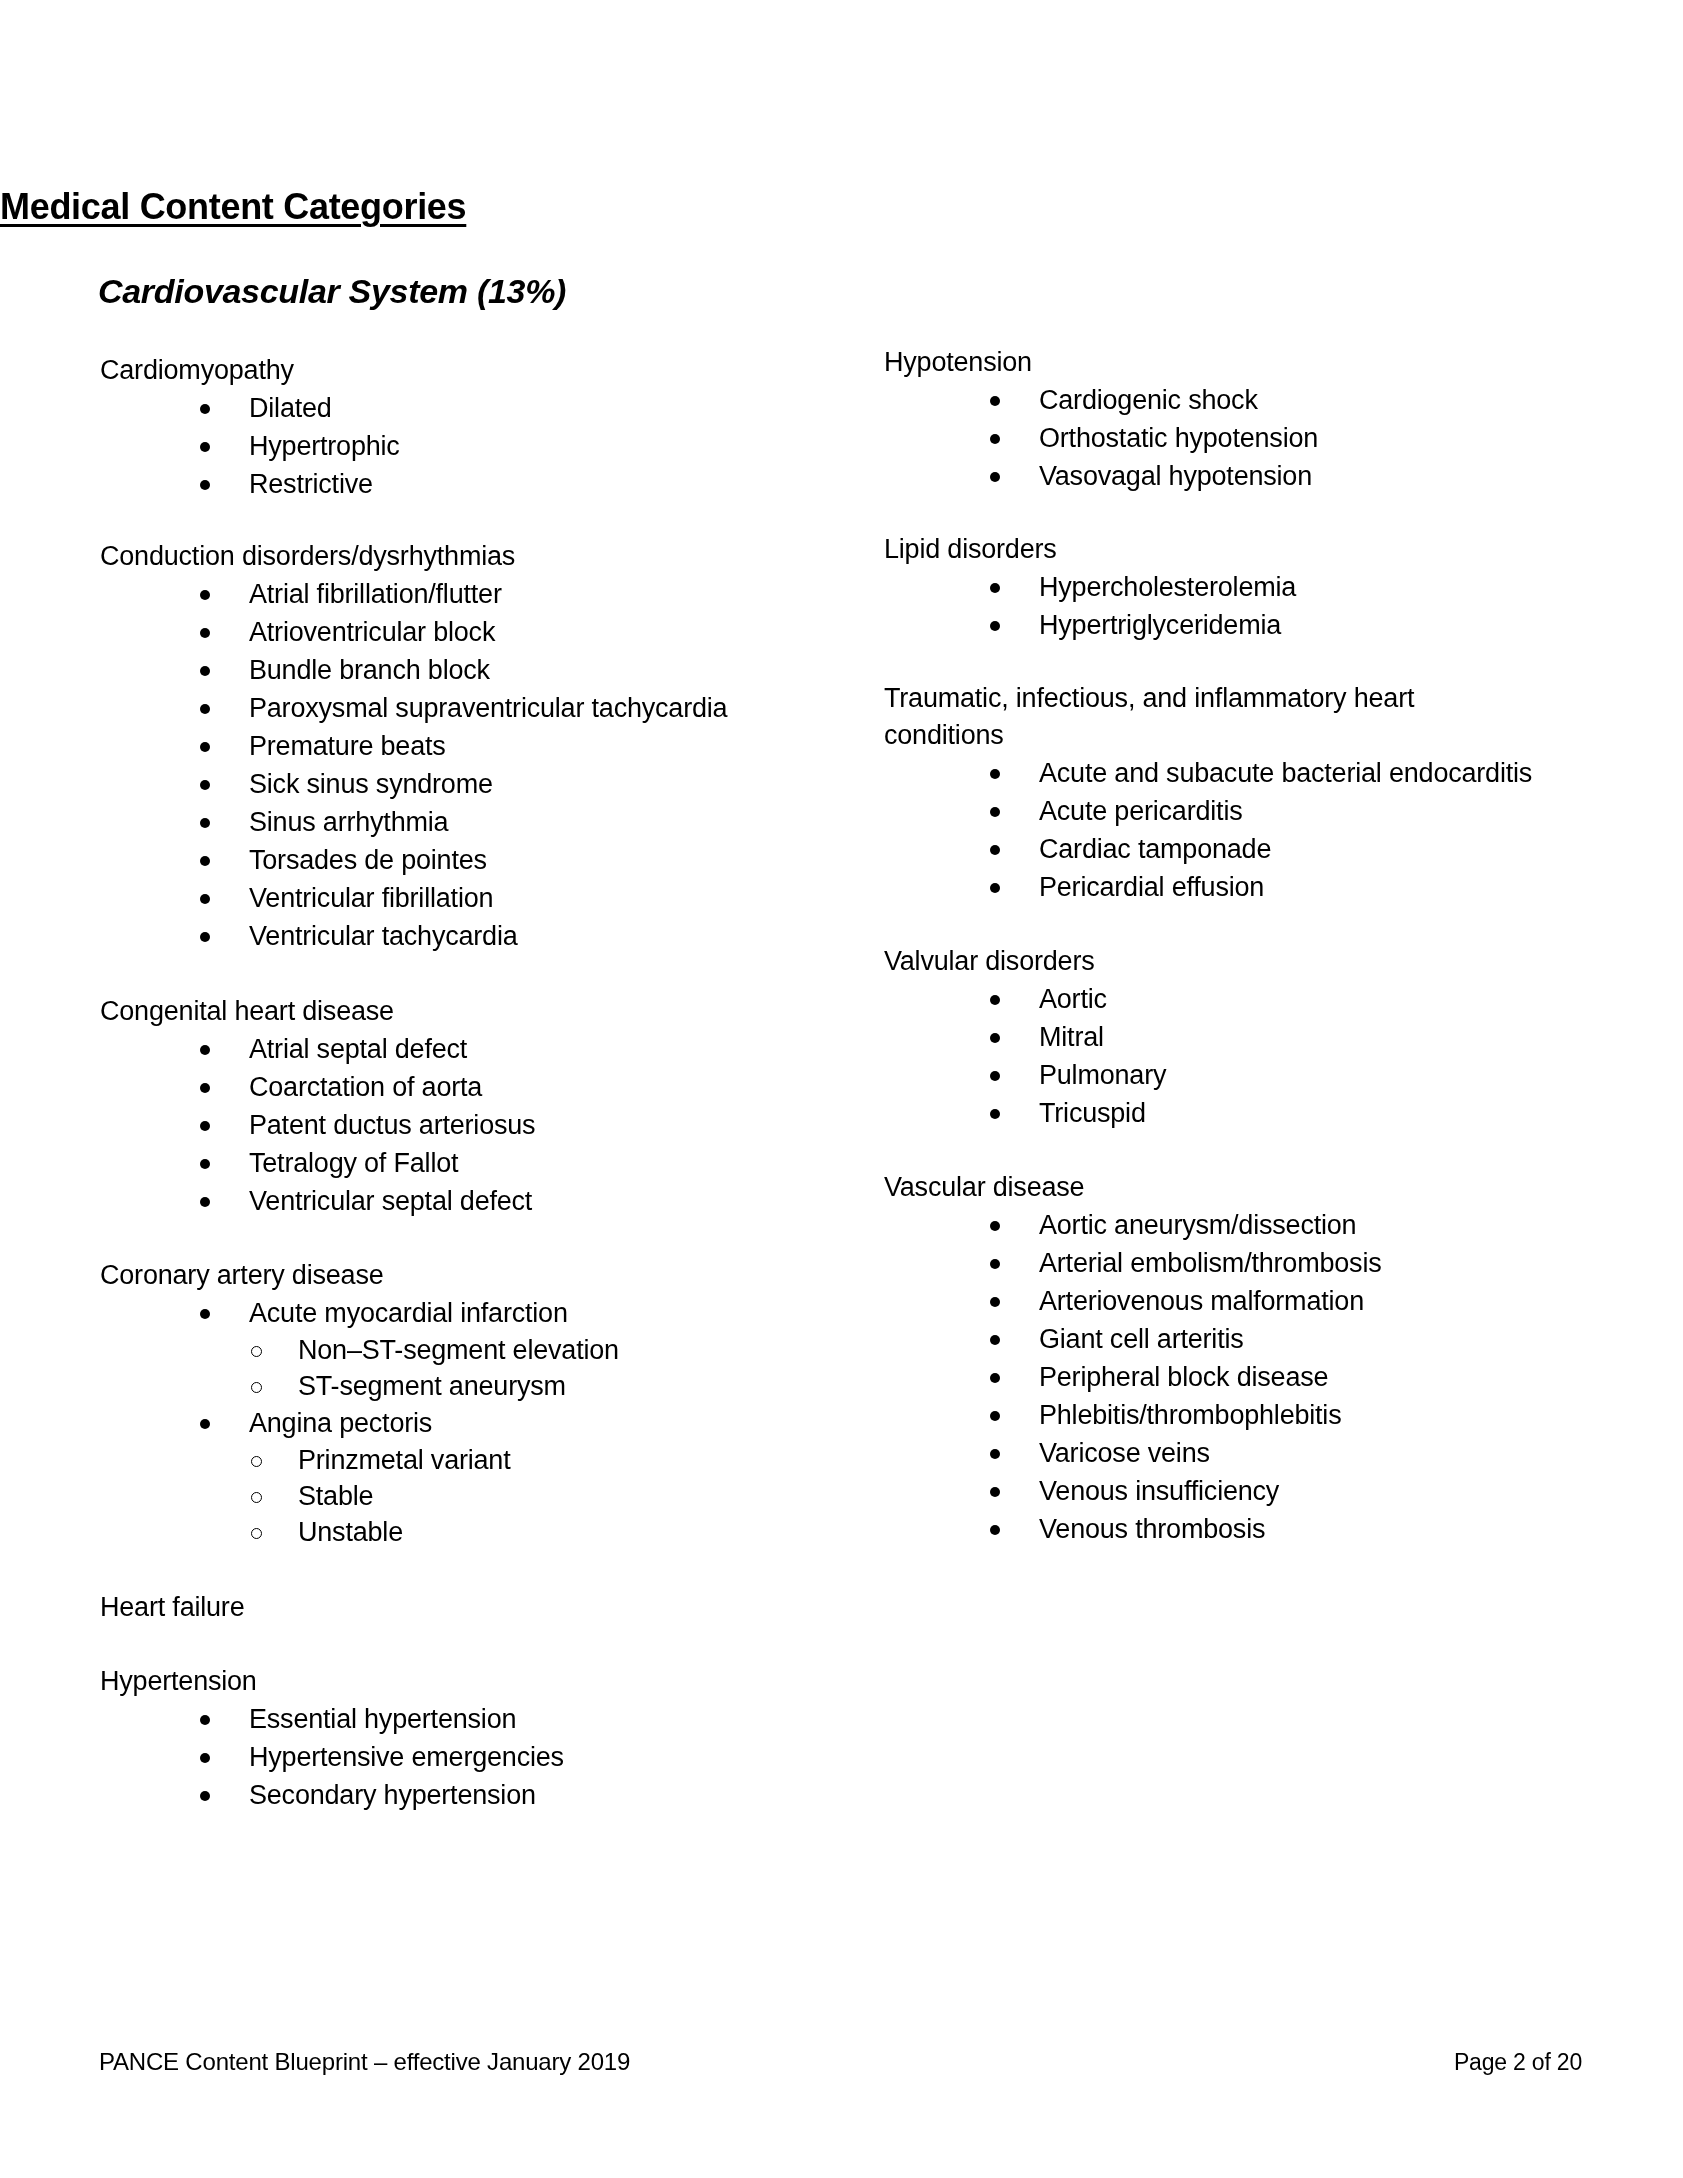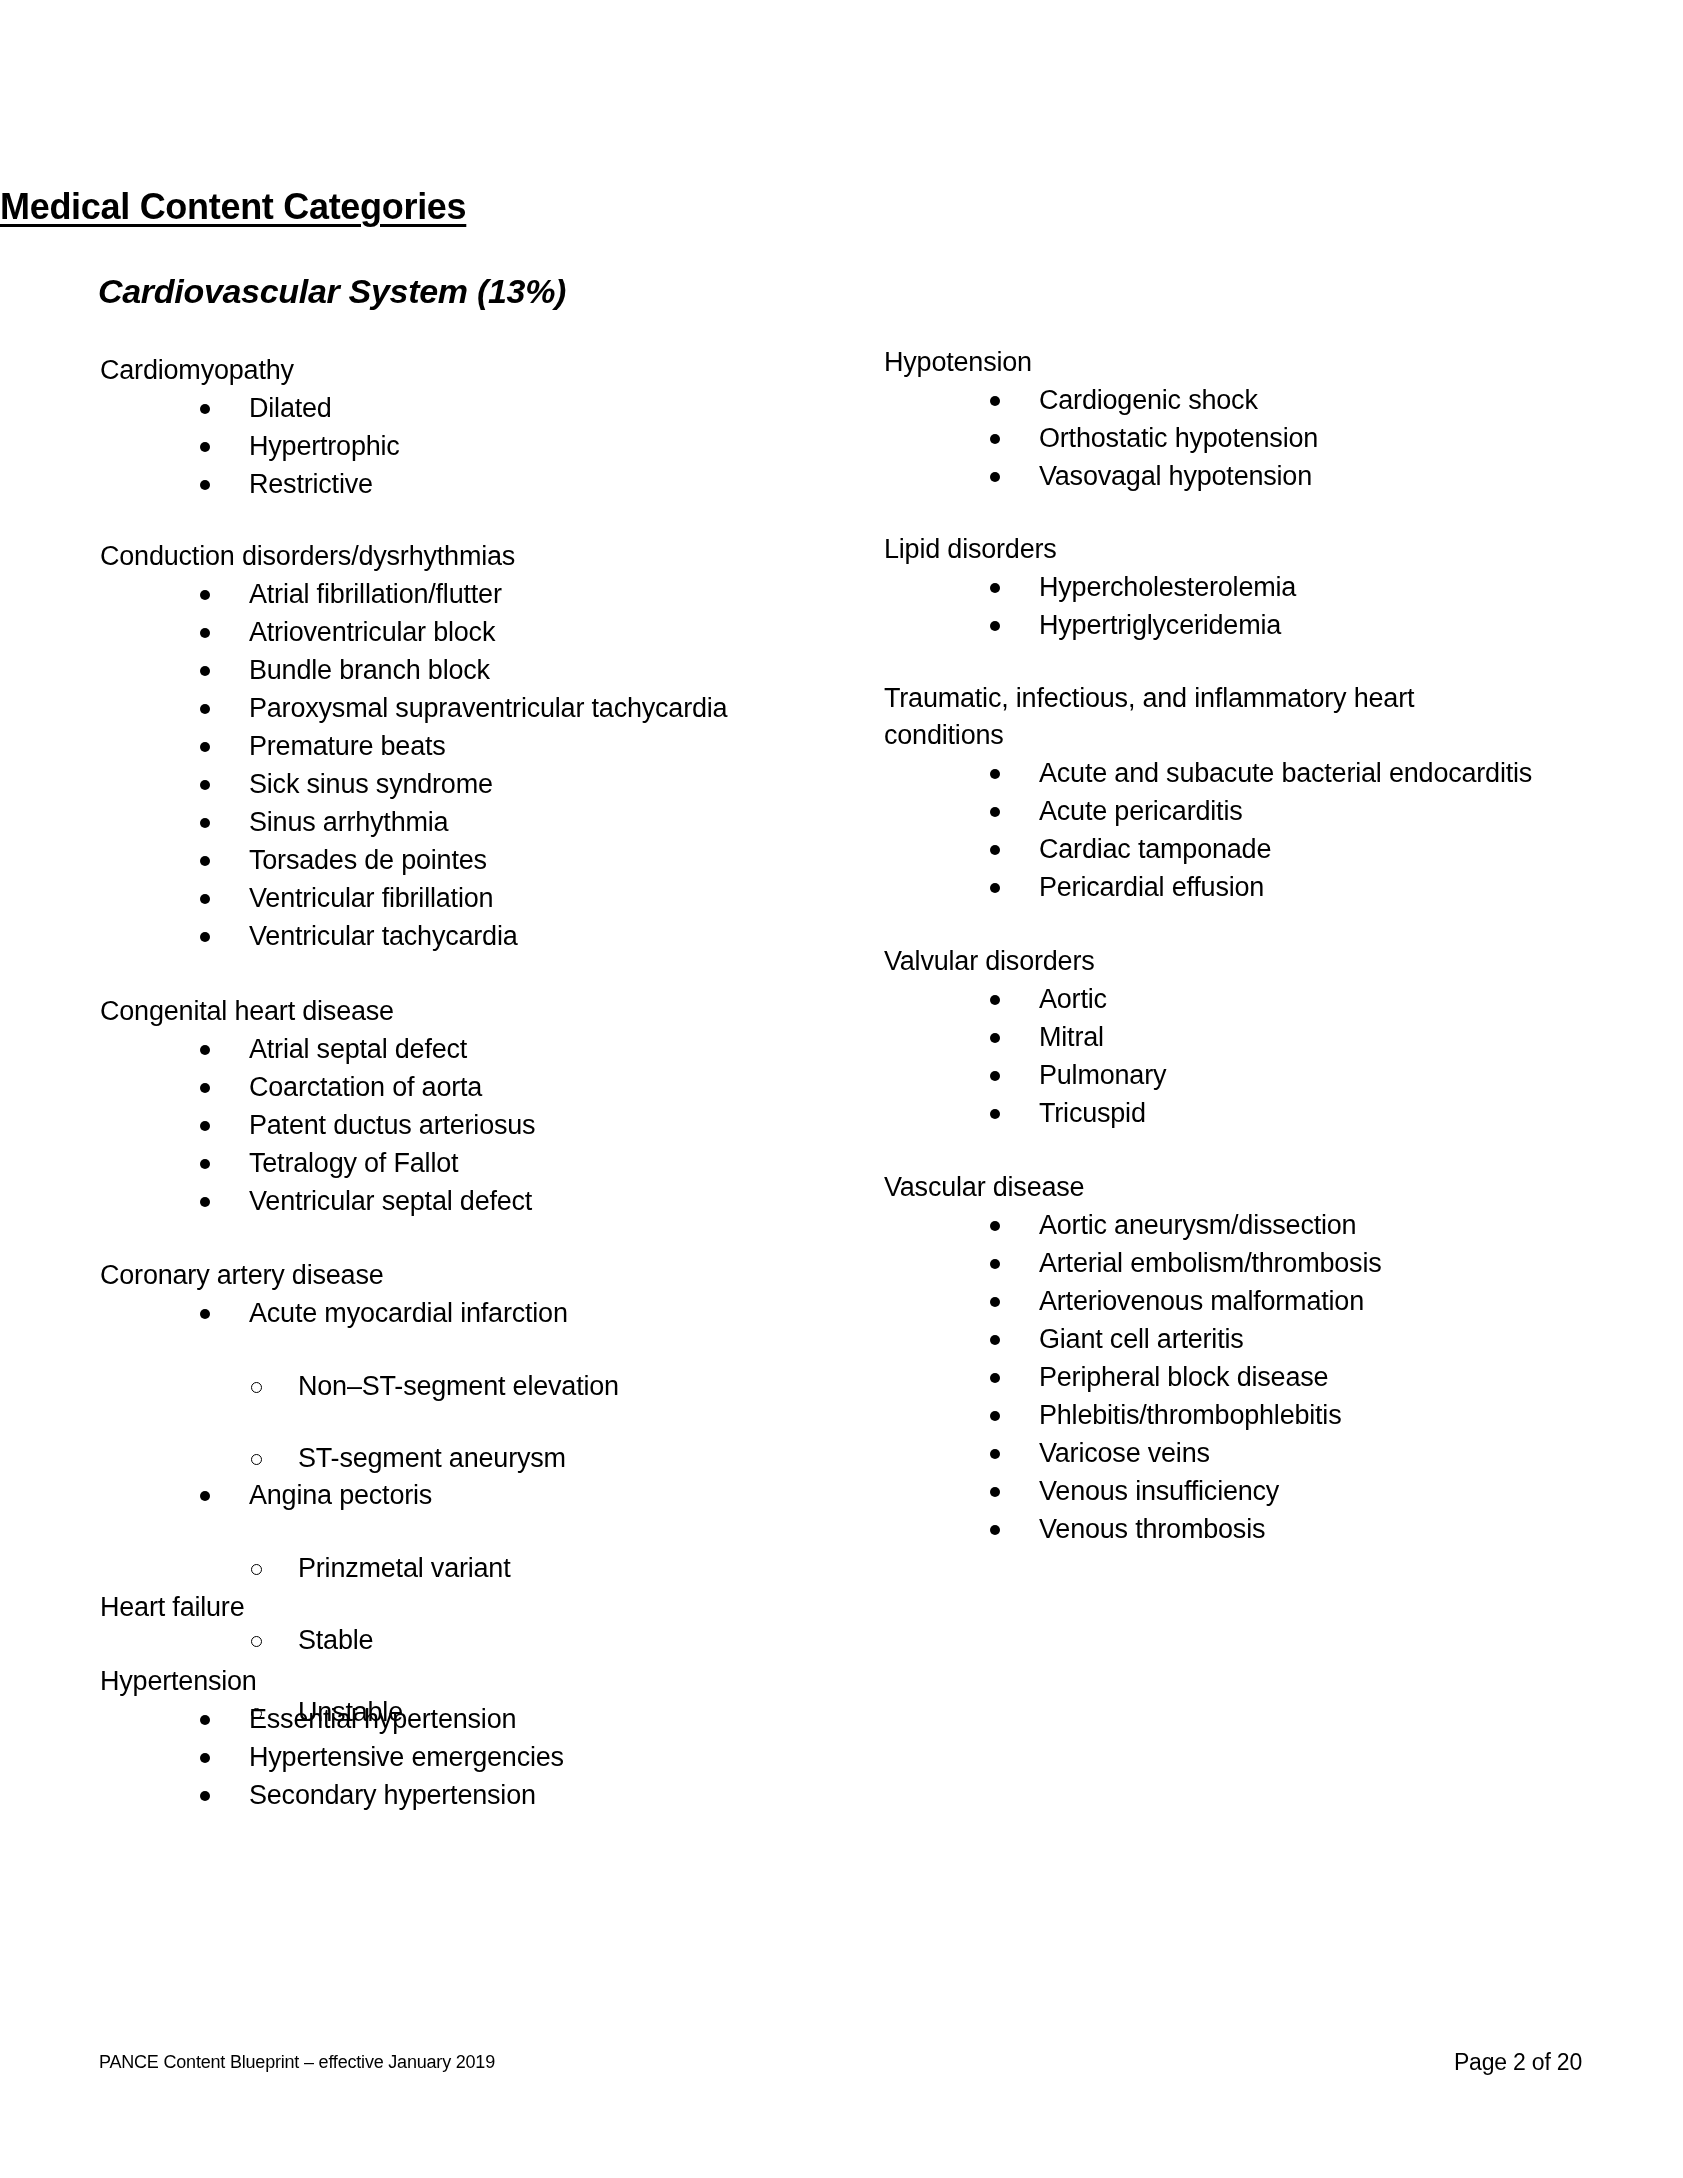--- a/index.html
+++ b/index.html
@@ -15,24 +15,24 @@
   .group.right { left: 884px; width: 713px; }
   .group-heading { display: block; white-space: nowrap; }
   .group-heading.wrap { white-space: normal; width: 584px; line-height: 37px; }
   ul { list-style: none; margin: 0; padding: 0; }
   li.item { position: relative; white-space: nowrap; }
   .left li.item { padding-left: 149px; }
   .right li.item { padding-left: 155px; }
   .bullet { position: absolute; top: 15px; width: 10px; height: 10px; border-radius: 50%; background: #000; }
   .left .bullet { left: 100px; }
   .right .bullet { left: 106px; }
-  ul.sub li.subitem { position: relative; padding-left: 198px; line-height: 36px; white-space: nowrap; margin-top: 36px; }
+  ul.sub li.subitem { position: relative; padding-left: 198px; line-height: 36px; white-space: nowrap; }
   .circle { position: absolute; left: 151px; top: 14px; width: 11px; height: 11px; border-radius: 50%;
             border: 1.3px solid #000; box-sizing: border-box; }
-  .footer-left { position: absolute; left: 99px; top: 2047px; font-size: 18px; line-height: 30px; letter-spacing: -0.2px; }
+  .footer-left { position: absolute; left: 99px; top: 2047px; font-size: 24px; line-height: 30px; letter-spacing: -0.2px; }
   .footer-right { position: absolute; right: 101px; top: 2047px; font-size: 23px; line-height: 30px; letter-spacing: -0.2px; }
 </style>
 </head>
 <body>
 
 <div class="page-title"><span>Medical Content Categories</span></div>
 <div class="section-title">Cardiovascular System (13%)</div>
 
 <div class="group left" style="top:351px">
   <span class="group-heading">Cardiomyopathy</span>

